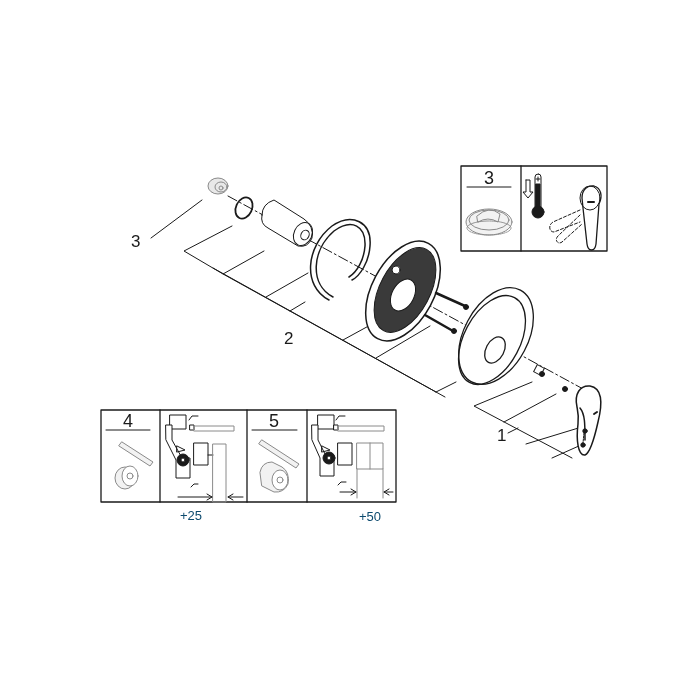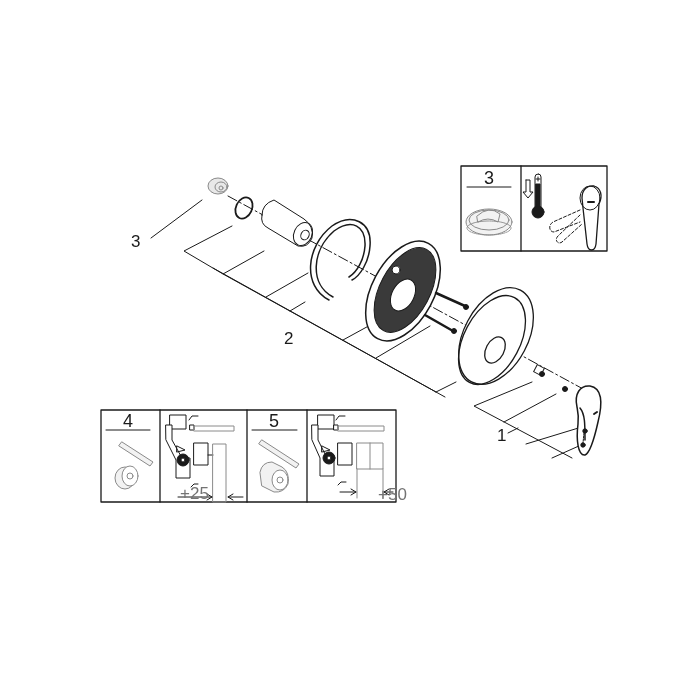--- a/index.html
+++ b/index.html
@@ -1,21 +1,21 @@
 <!DOCTYPE html>
 <html><head>
 <meta charset="utf-8">
 <style>
   html, body { margin: 0; padding: 0; background: #ffffff; }
   body { width: 700px; height: 700px; position: relative; overflow: hidden;
          font-family: "Liberation Sans", sans-serif; }
   #stage { position: absolute; left: 0; top: 0; width: 700px; height: 700px; }
   .label { position: absolute; font-size: 17px; color: #1a1a1a; line-height: 1; }
   .panel-num { position: absolute; font-size: 18px; color: #1a1a1a; line-height: 1; text-align: center; }
-  .dim { position: absolute; font-size: 17px; color: #737373; line-height: 1; }
+  .dim { position: absolute; font-size: 13px; color: #0c4a6e; line-height: 1; margin-top: 24px; }
 </style>
 </head>
 <body>
 
 <div id="stage">
 <svg width="700" height="700" viewBox="0 0 700 700" xmlns="http://www.w3.org/2000/svg">
   <g fill="none" stroke="#1a1a1a" stroke-width="1" stroke-linecap="round" stroke-linejoin="round">
 
     <line x1="151" y1="238" x2="202" y2="200"></line>
 
@@ -206,14 +206,14 @@
 <div class="label" style="left:284px; top:330px;">2</div>
 <div class="label" style="left:497px; top:427px;">1</div>
 
 
 <div class="panel-num" style="left:481px; top:169px; width:16px;">3</div>
 <div class="panel-num" style="left:120px; top:412px; width:16px;">4</div>
 <div class="panel-num" style="left:266px; top:412px; width:16px;">5</div>
 
 
 <div class="dim" style="left:180px; top:485px;">+25</div>
-<div class="dim" style="left:378px; top:486px;">+50</div>
+<div class="dim" style="left:359px; top:486px;">+50</div>
 </div>
 
 </body></html>

